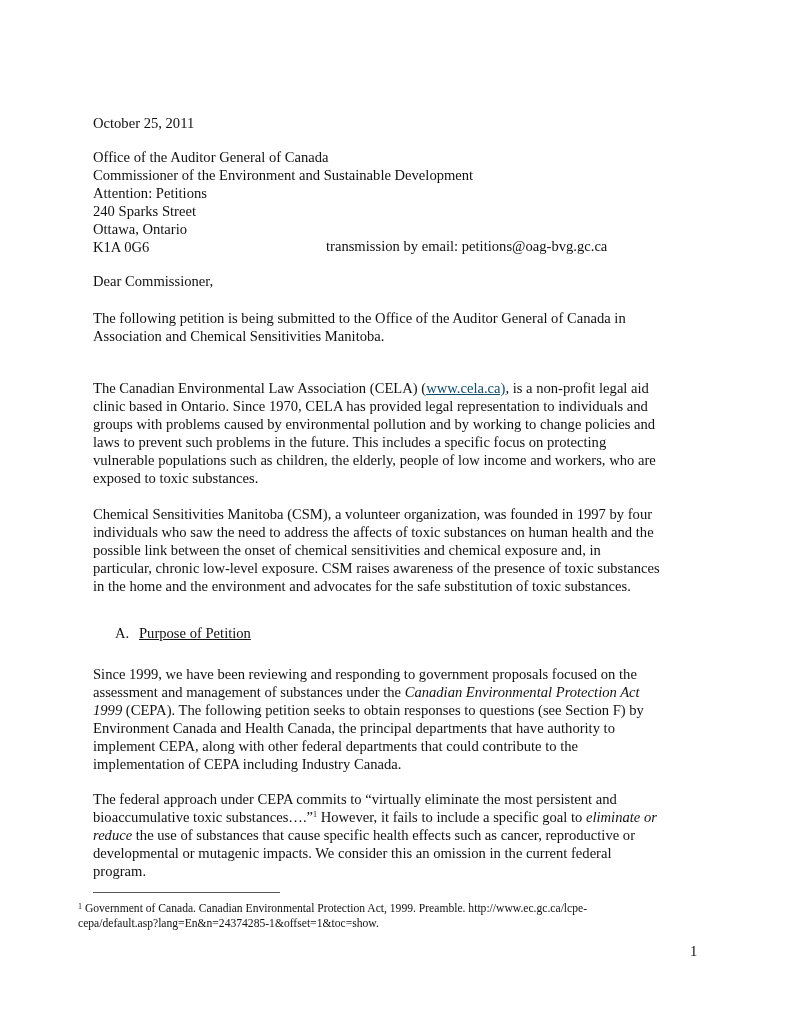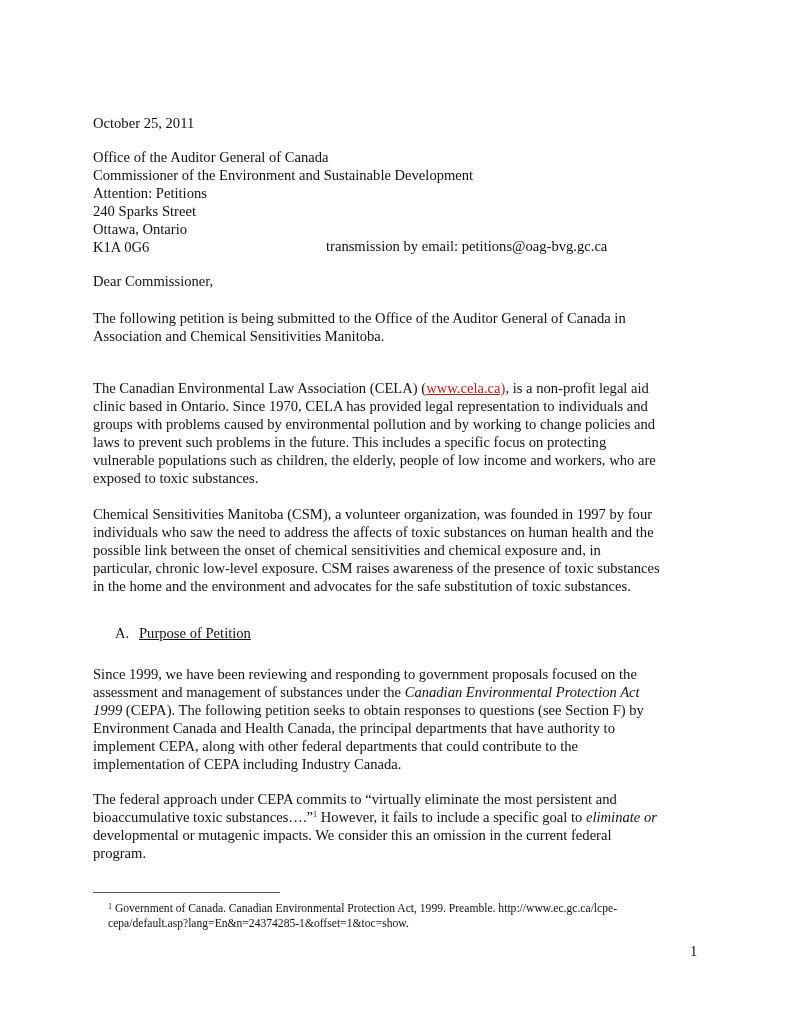--- a/index.html
+++ b/index.html
@@ -3,27 +3,27 @@
 <meta charset="utf-8">
 <style>
   html, body { margin: 0; padding: 0; background: #ffffff; }
   body { width: 791px; height: 1024px; position: relative; overflow: hidden;
          font-family: "Liberation Serif", "DejaVu Serif", serif; color: #111; }
   .page { position: absolute; left: 0; top: 0; width: 791px; height: 876px; }
   .line { position: absolute; left: 93px; font-size: 14.6px; line-height: 18px; white-space: nowrap; }
   .p { position: absolute; left: 93px; width: 620px; font-size: 14.6px; line-height: 18px; }
   .p .l { display: block; white-space: nowrap; }
   i { font-style: italic; }
-  a.link { color: #b91c1c; text-decoration: underline; }
+  a.link { color: #0c4a6e; text-decoration: underline; }
   .heading { position: absolute; left: 115px; top: 625px; font-size: 14.6px; font-weight: normal; white-space: nowrap; }
   .heading .num { display: inline-block; width: 24px; }
   .heading .title { text-decoration: underline; }
   .email { position: absolute; left: 326px; top: 238px; font-size: 14.6px; white-space: nowrap; }
   .fn-rule { position: absolute; left: 93px; top: 892px; width: 187px; height: 1px; background: #555; }
-  .fn { position: absolute; left: 108px; top: 901px; width: 620px; font-size: 11.6px; line-height: 15px; }
+  .fn { position: absolute; left: 78px; top: 901px; width: 620px; font-size: 11.6px; line-height: 15px; }
   .fn .l { display: block; white-space: nowrap; }
   sup { font-size: 8px; vertical-align: top; position: relative; top: -2px; }
   .pagenum { position: absolute; left: 690px; top: 943px; font-size: 14.6px; }
 </style>
 </head>
 <body>
 
 <div class="page">
 
   <div class="line" style="top:114px">October 25, 2011</div>
@@ -69,20 +69,21 @@
     <span class="l"><span>assessment and management of substances under the </span><i>Canadian Environmental Protection Act</i></span>
     <span class="l"><i>1999</i><span> (CEPA).  The following petition seeks to obtain responses to questions (see Section F) by</span></span>
     <span class="l">Environment Canada and Health Canada, the principal departments that have authority to</span>
     <span class="l">implement CEPA, along with other federal departments that could contribute to the</span>
     <span class="l">implementation of CEPA including Industry Canada.</span>
   </div>
 
   <div class="p" style="top:790px">
     <span class="l">The federal approach under CEPA commits to “virtually eliminate the most persistent and</span>
     <span class="l"><span>bioaccumulative toxic substances….”</span><sup>1</sup><span> However, it fails to include a specific goal to </span><i>eliminate or</i></span>
+    <span class="l"><i>reduce</i><span> the use of substances that cause specific health effects such as cancer, reproductive or</span></span>
     <span class="l">developmental or mutagenic impacts. We consider this an omission in the current federal</span>
     <span class="l">program.</span>
   </div>
 
   <div class="fn-rule"></div>
 
   <div class="fn">
     <span class="l"><sup>1</sup><span> Government of Canada. Canadian Environmental Protection Act, 1999. Preamble.  http://www.ec.gc.ca/lcpe-</span></span>
     <span class="l">cepa/default.asp?lang=En&amp;n=24374285-1&amp;offset=1&amp;toc=show.</span>
   </div>

